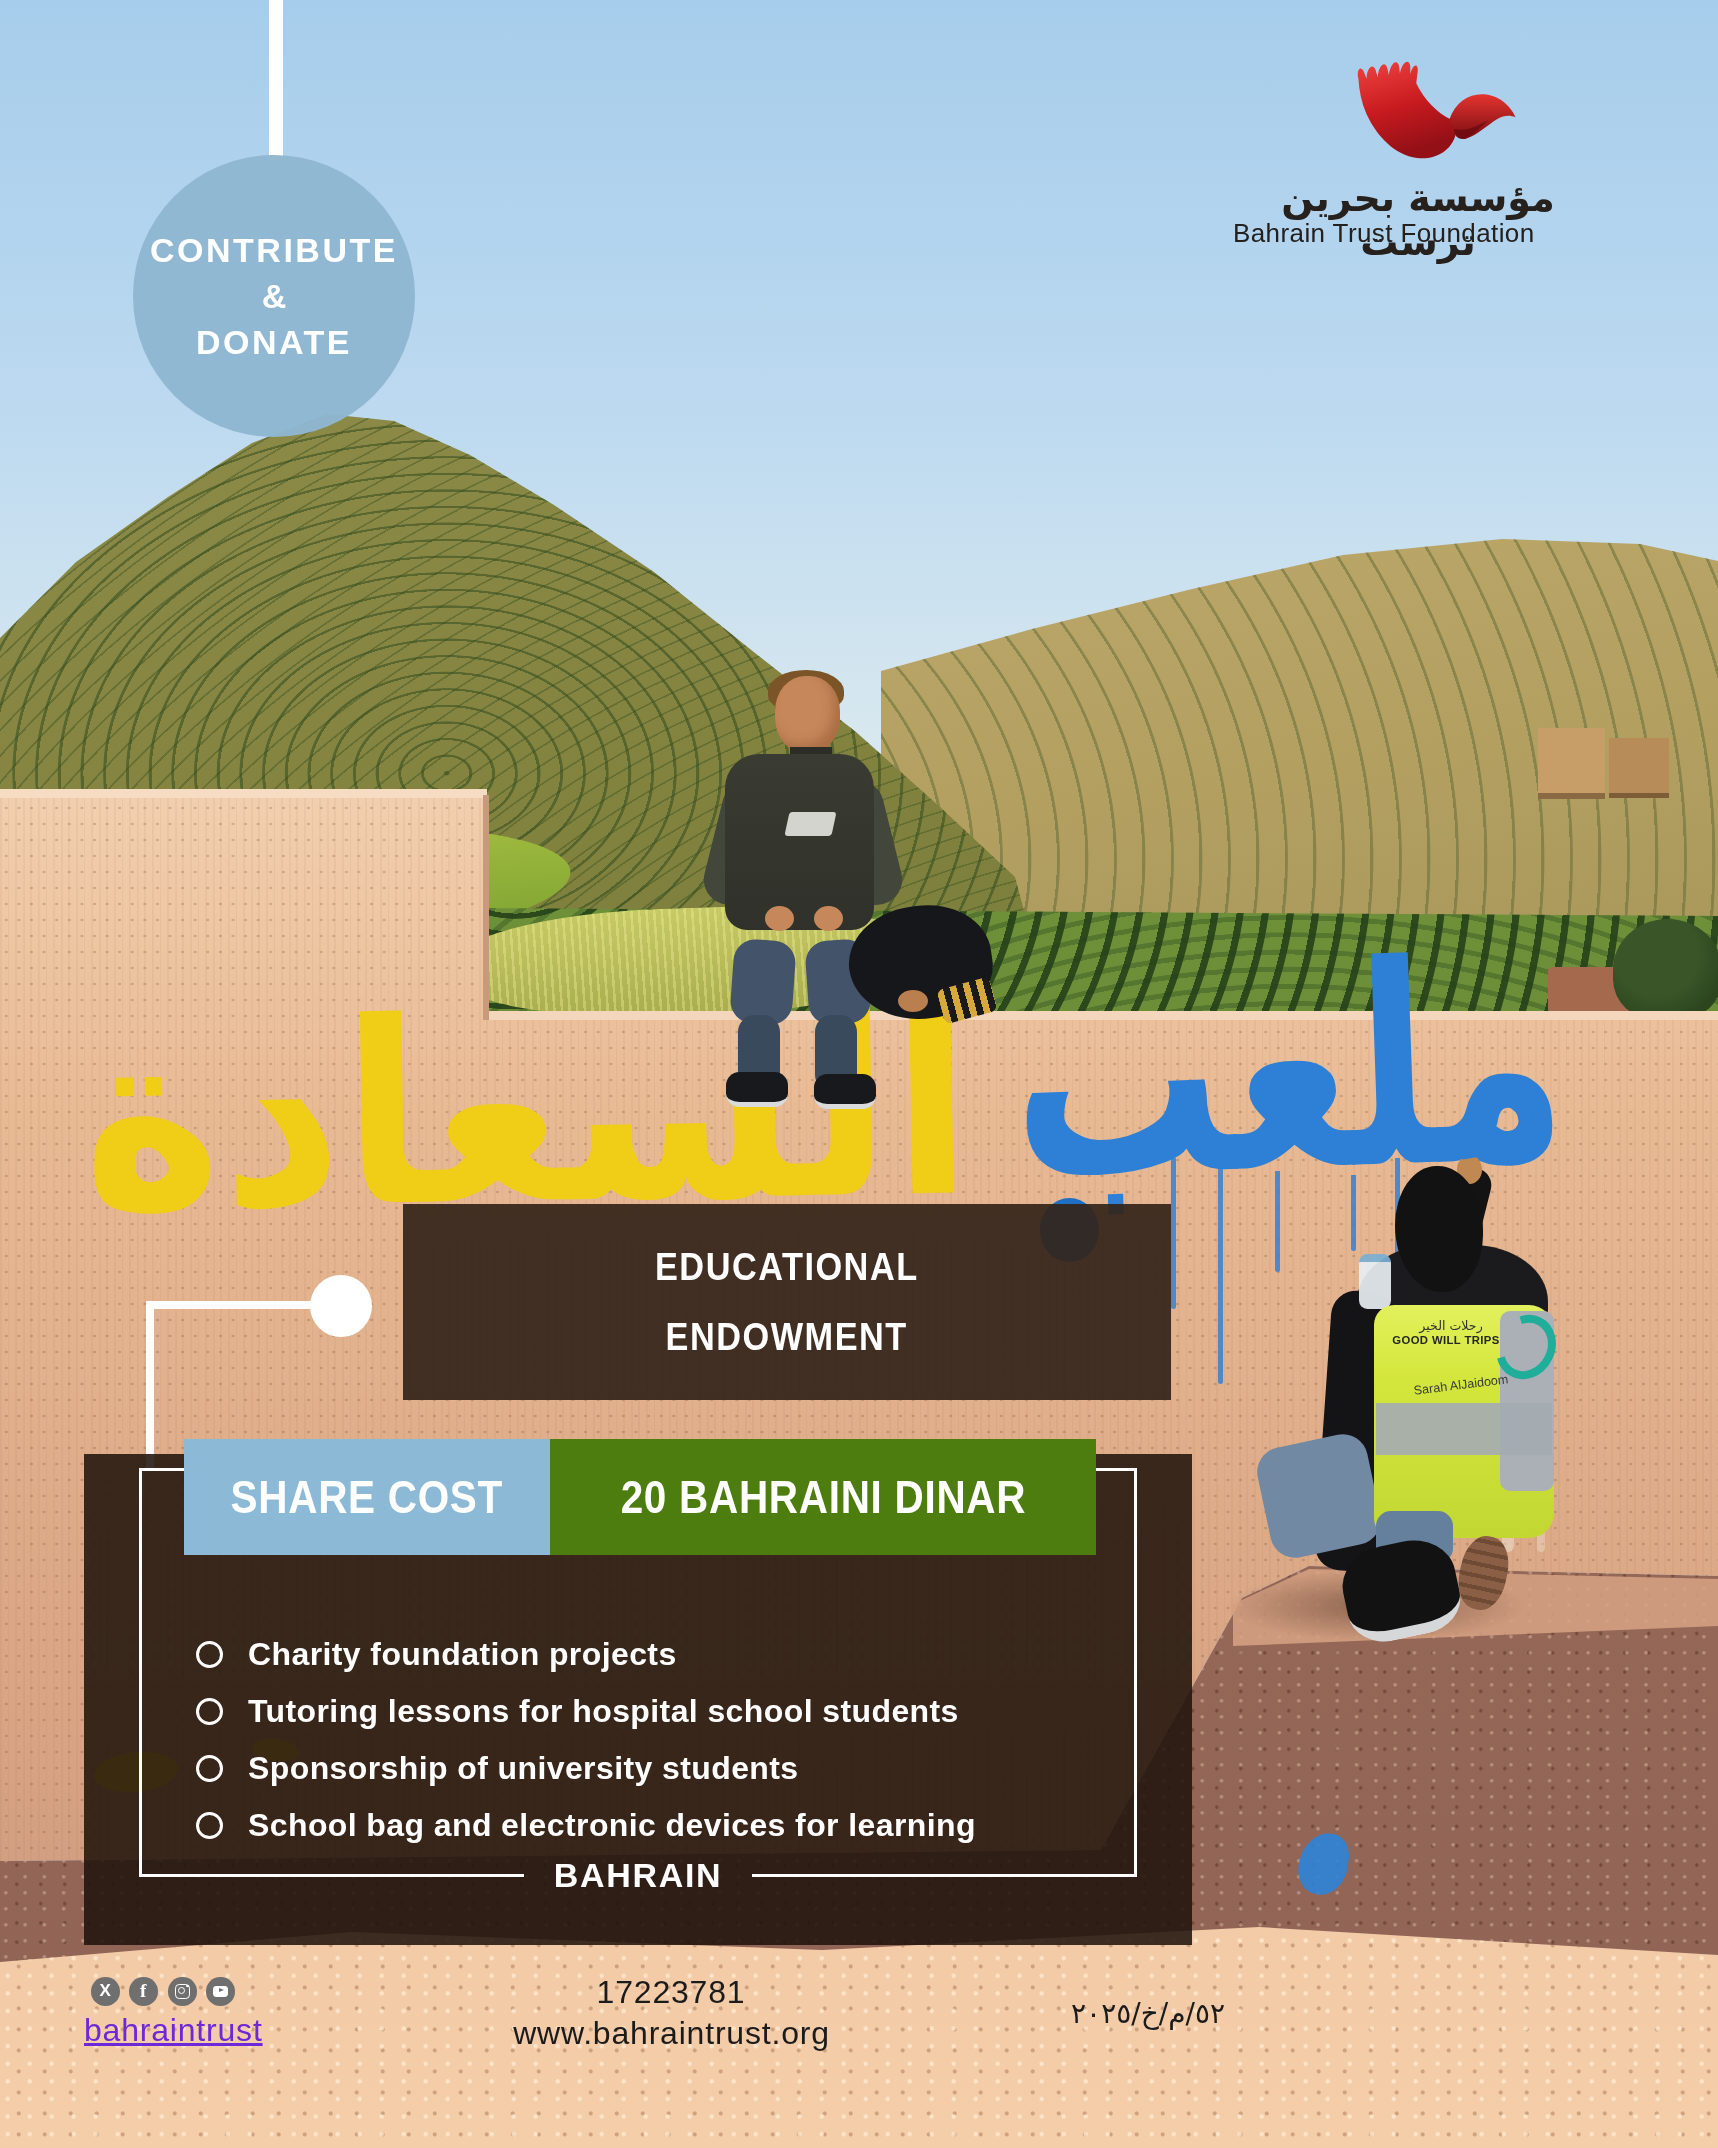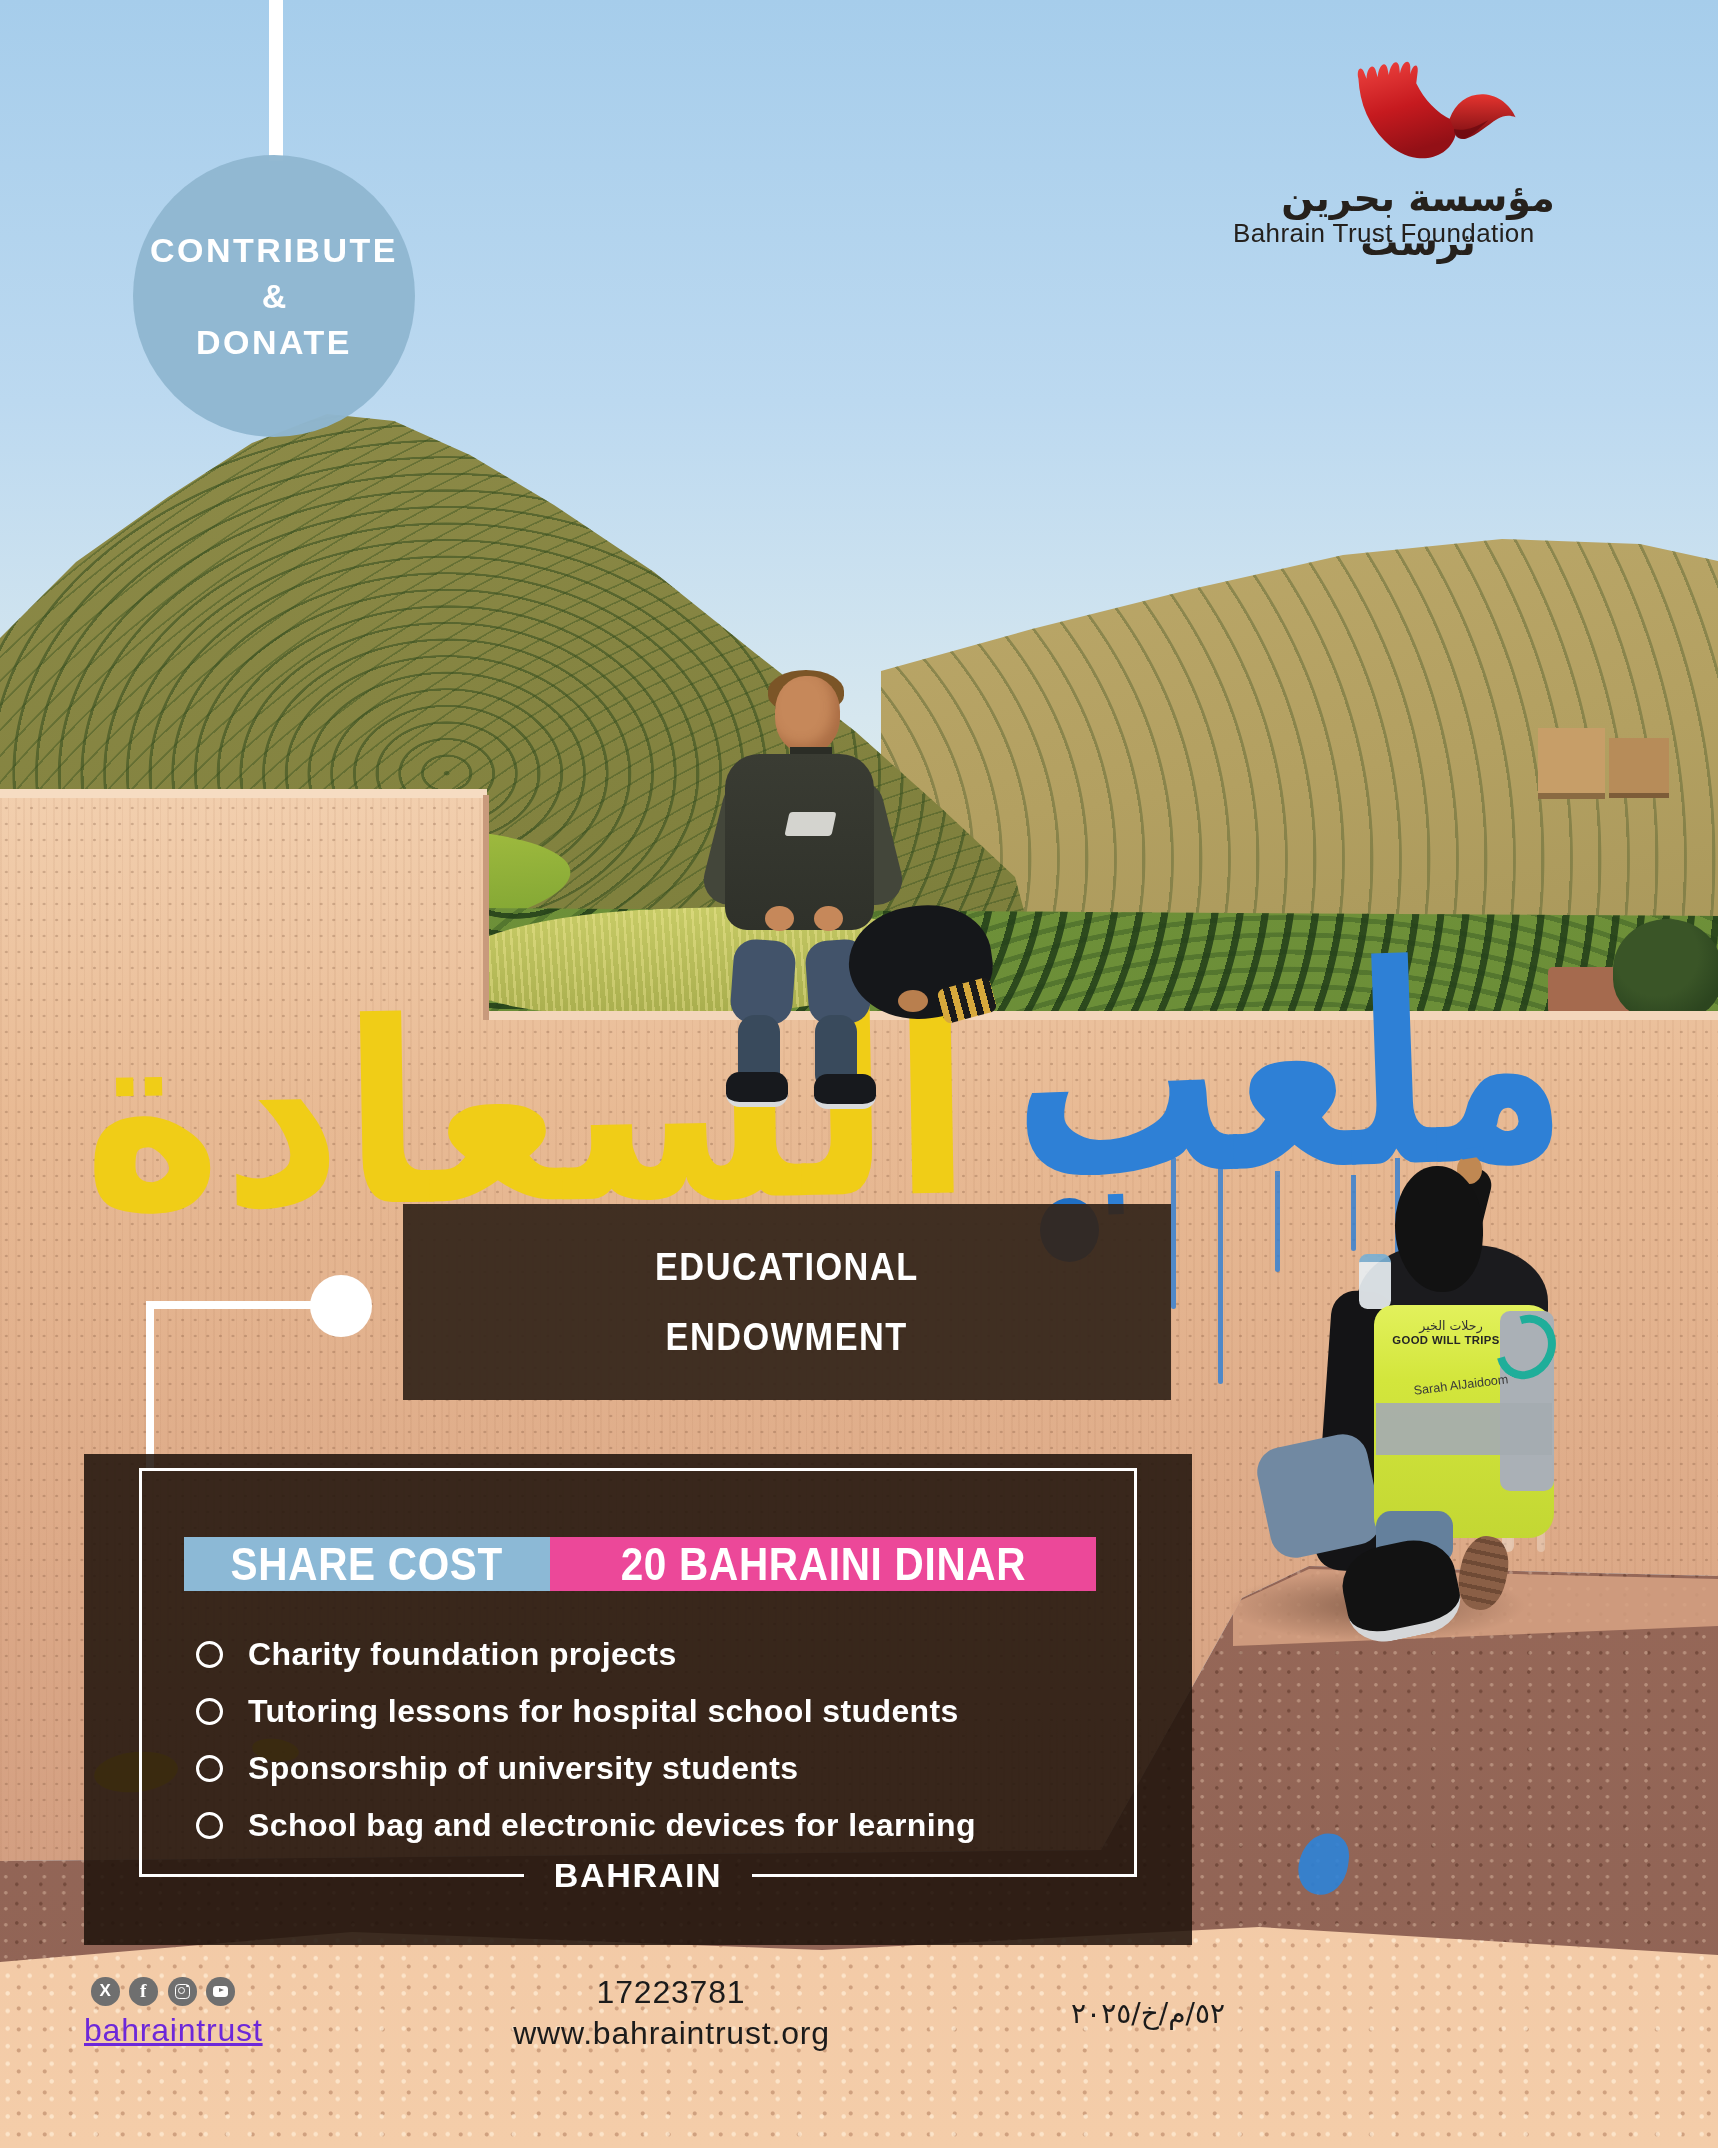--- a/index.html
+++ b/index.html
@@ -155,23 +155,23 @@
   .conn-h{left:146px;top:1301px;width:196px;height:8.4px;background:#fff;}
   .conn-v{left:146px;top:1301px;width:8.4px;height:168px;background:#fff;}
   .conn-dot{left:310px;top:1275px;width:62px;height:62px;border-radius:50%;background:#fff;}
   .edu{left:403px;top:1204px;width:768px;height:196px;background:rgba(52,37,26,.93);
     display:flex;flex-direction:column;align-items:center;justify-content:center;gap:6.7px;
     color:#fff;font-weight:bold;}
   .edu .t{font-size:39px;letter-spacing:1.7px;line-height:64px;white-space:nowrap;}
 
   .panel{left:84px;top:1454px;width:1108px;height:491px;background:rgba(32,19,12,.87);}
   .bbox{left:139px;top:1468px;width:998px;height:406px;border:3.4px solid #fff;border-bottom:none;box-sizing:border-box;}
-  .costrow{left:184px;top:1487px;height:104px;display:flex;align-items:flex-end;}
+  .costrow{left:184px;top:1439px;height:116px;display:flex;}
   .cost-l{width:366px;background:#8cb9d6;display:flex;align-items:center;justify-content:center;}
-  .cost-r{width:546px;background:#ec4899;display:flex;align-items:center;justify-content:center;}
+  .cost-r{width:546px;background:#4d7c0f;display:flex;align-items:center;justify-content:center;}
   .cost-t{color:#fff;font-weight:bold;font-size:46px;letter-spacing:0.8px;white-space:nowrap;}
   .plist{left:196px;top:1626px;width:931px;}
   .prow{height:57px;display:flex;align-items:center;gap:25px;}
   .ring{width:21px;height:21px;border:3.4px solid #fff;border-radius:50%;flex:none;}
   .ptxt{color:#fff;font-weight:bold;font-size:32px;letter-spacing:0.4px;white-space:nowrap;}
   .country{left:139px;top:1856px;width:998px;height:39px;display:flex;align-items:center;}
   .cline{flex:1;height:3.4px;background:#fff;}
   .ctxt{color:#fff;font-weight:bold;font-size:34px;letter-spacing:1.7px;padding:0 30px;white-space:nowrap;}
 
   

